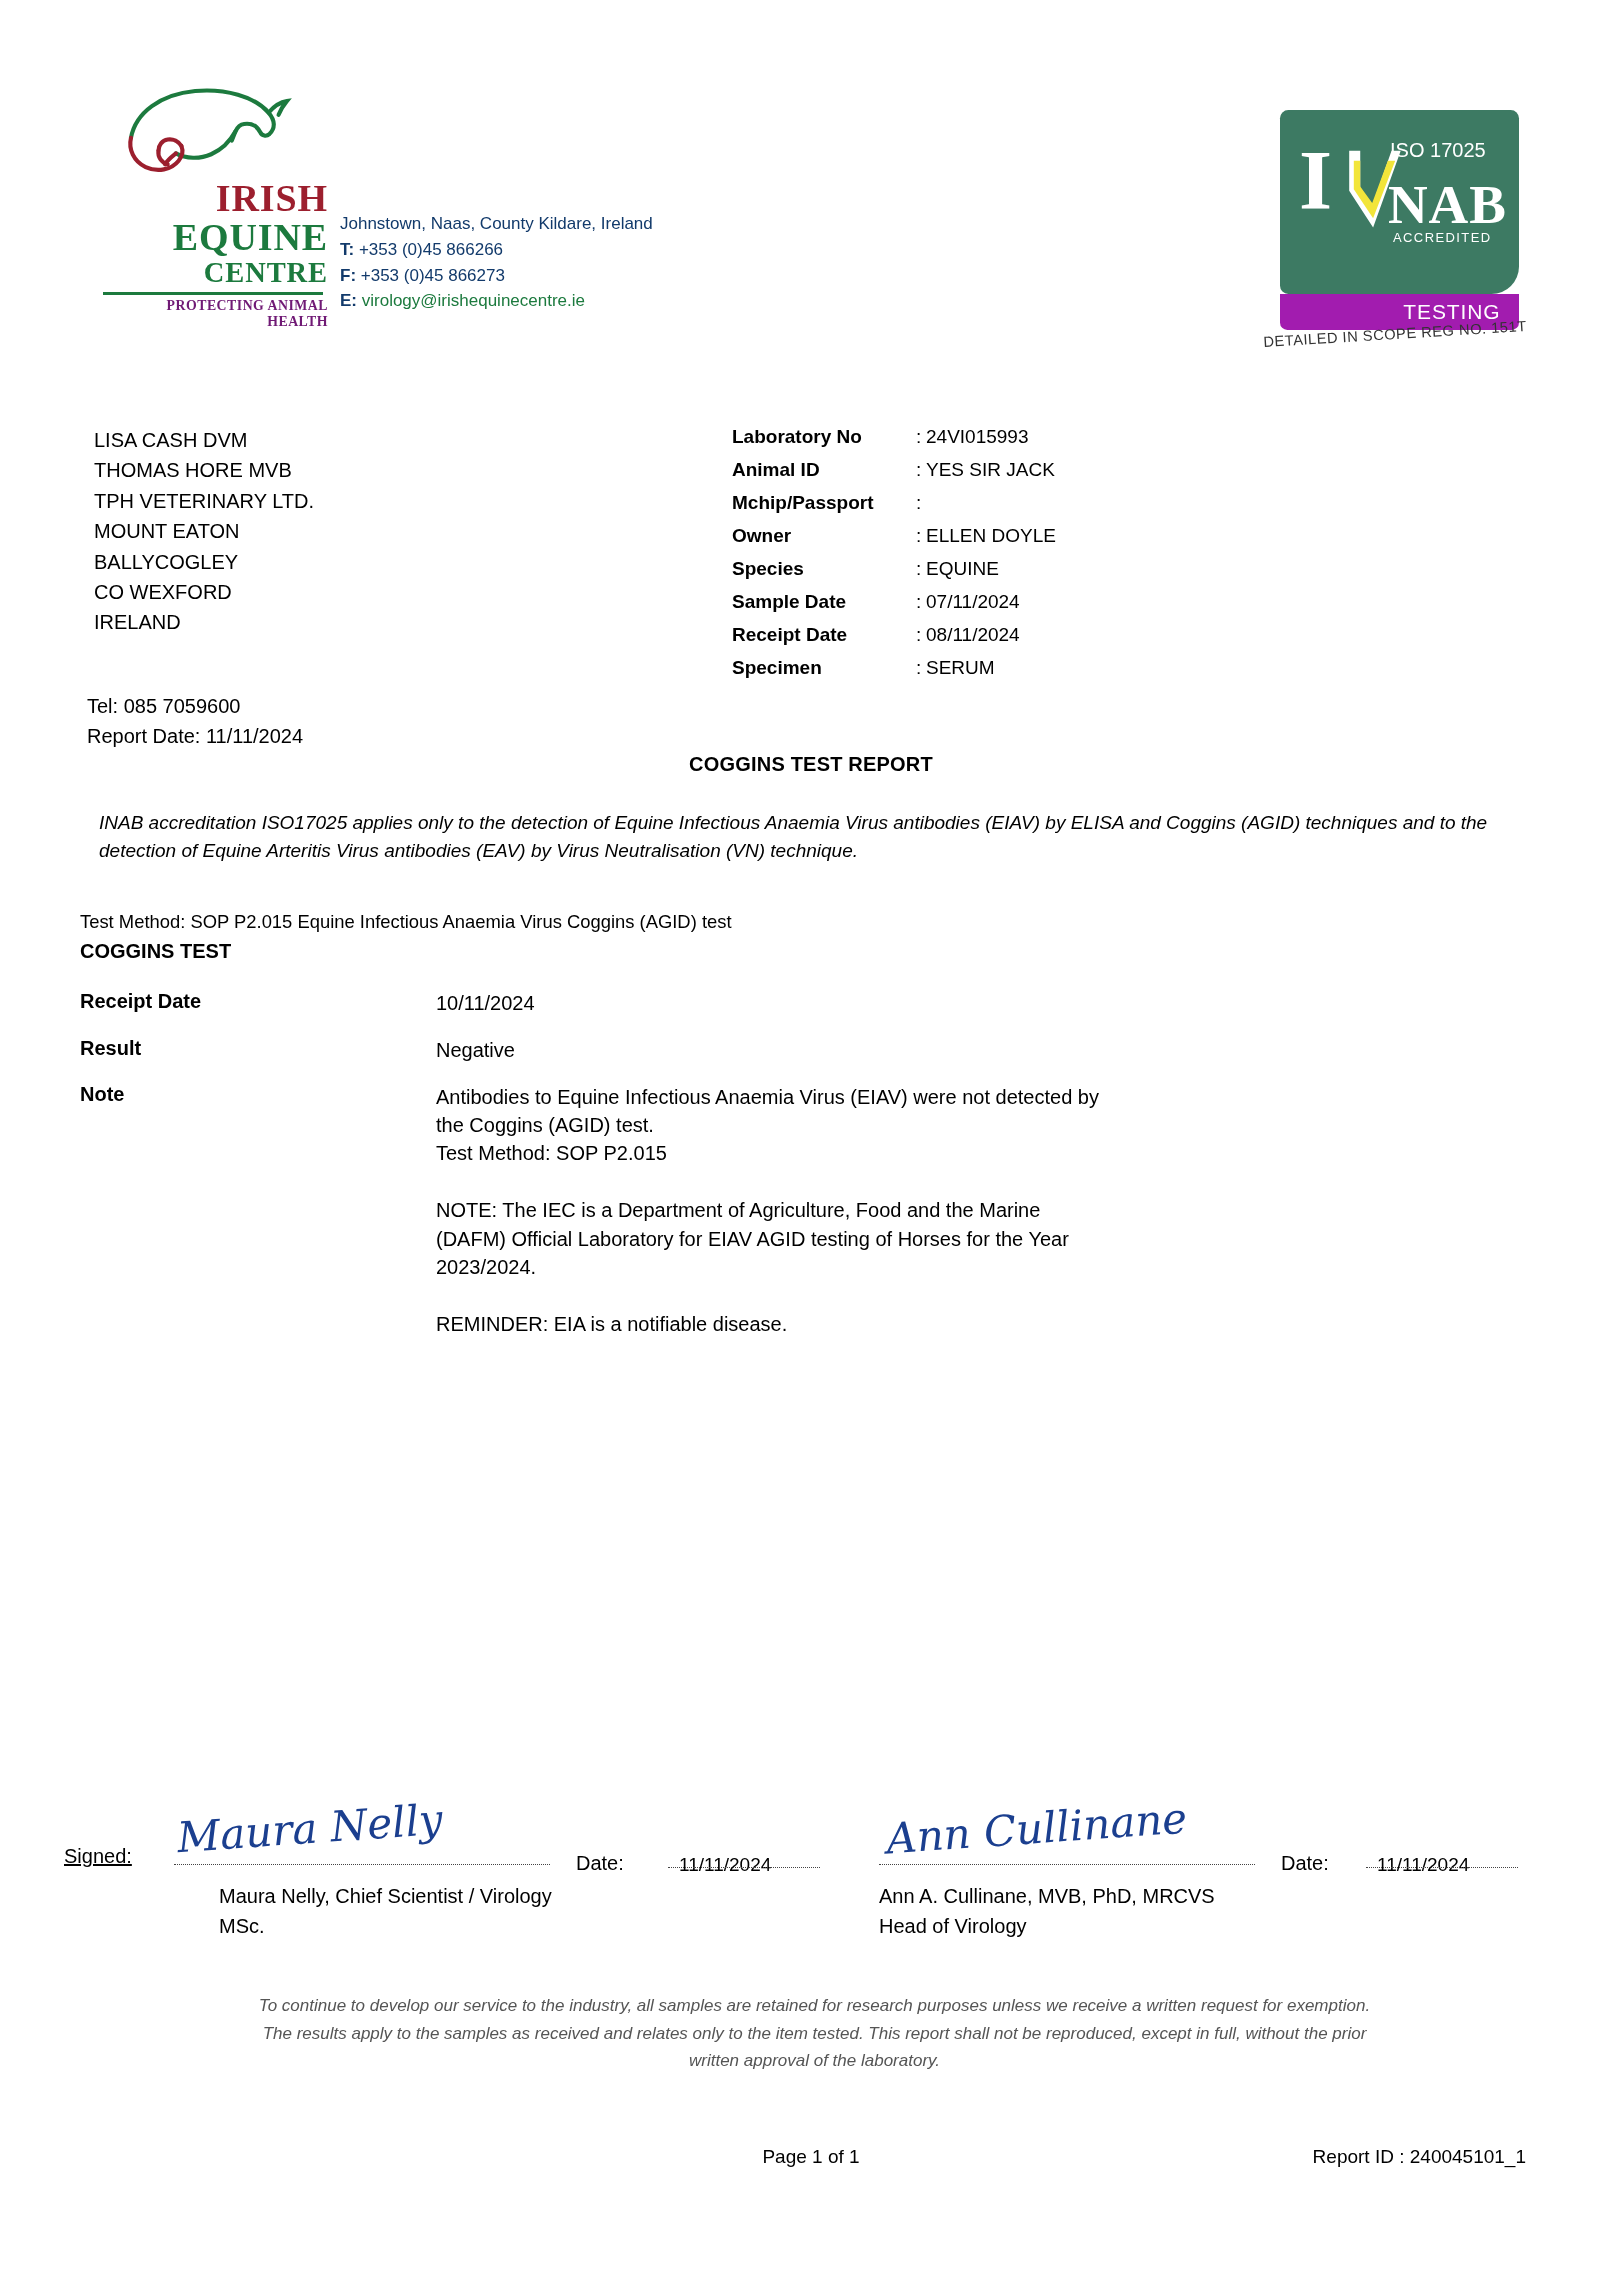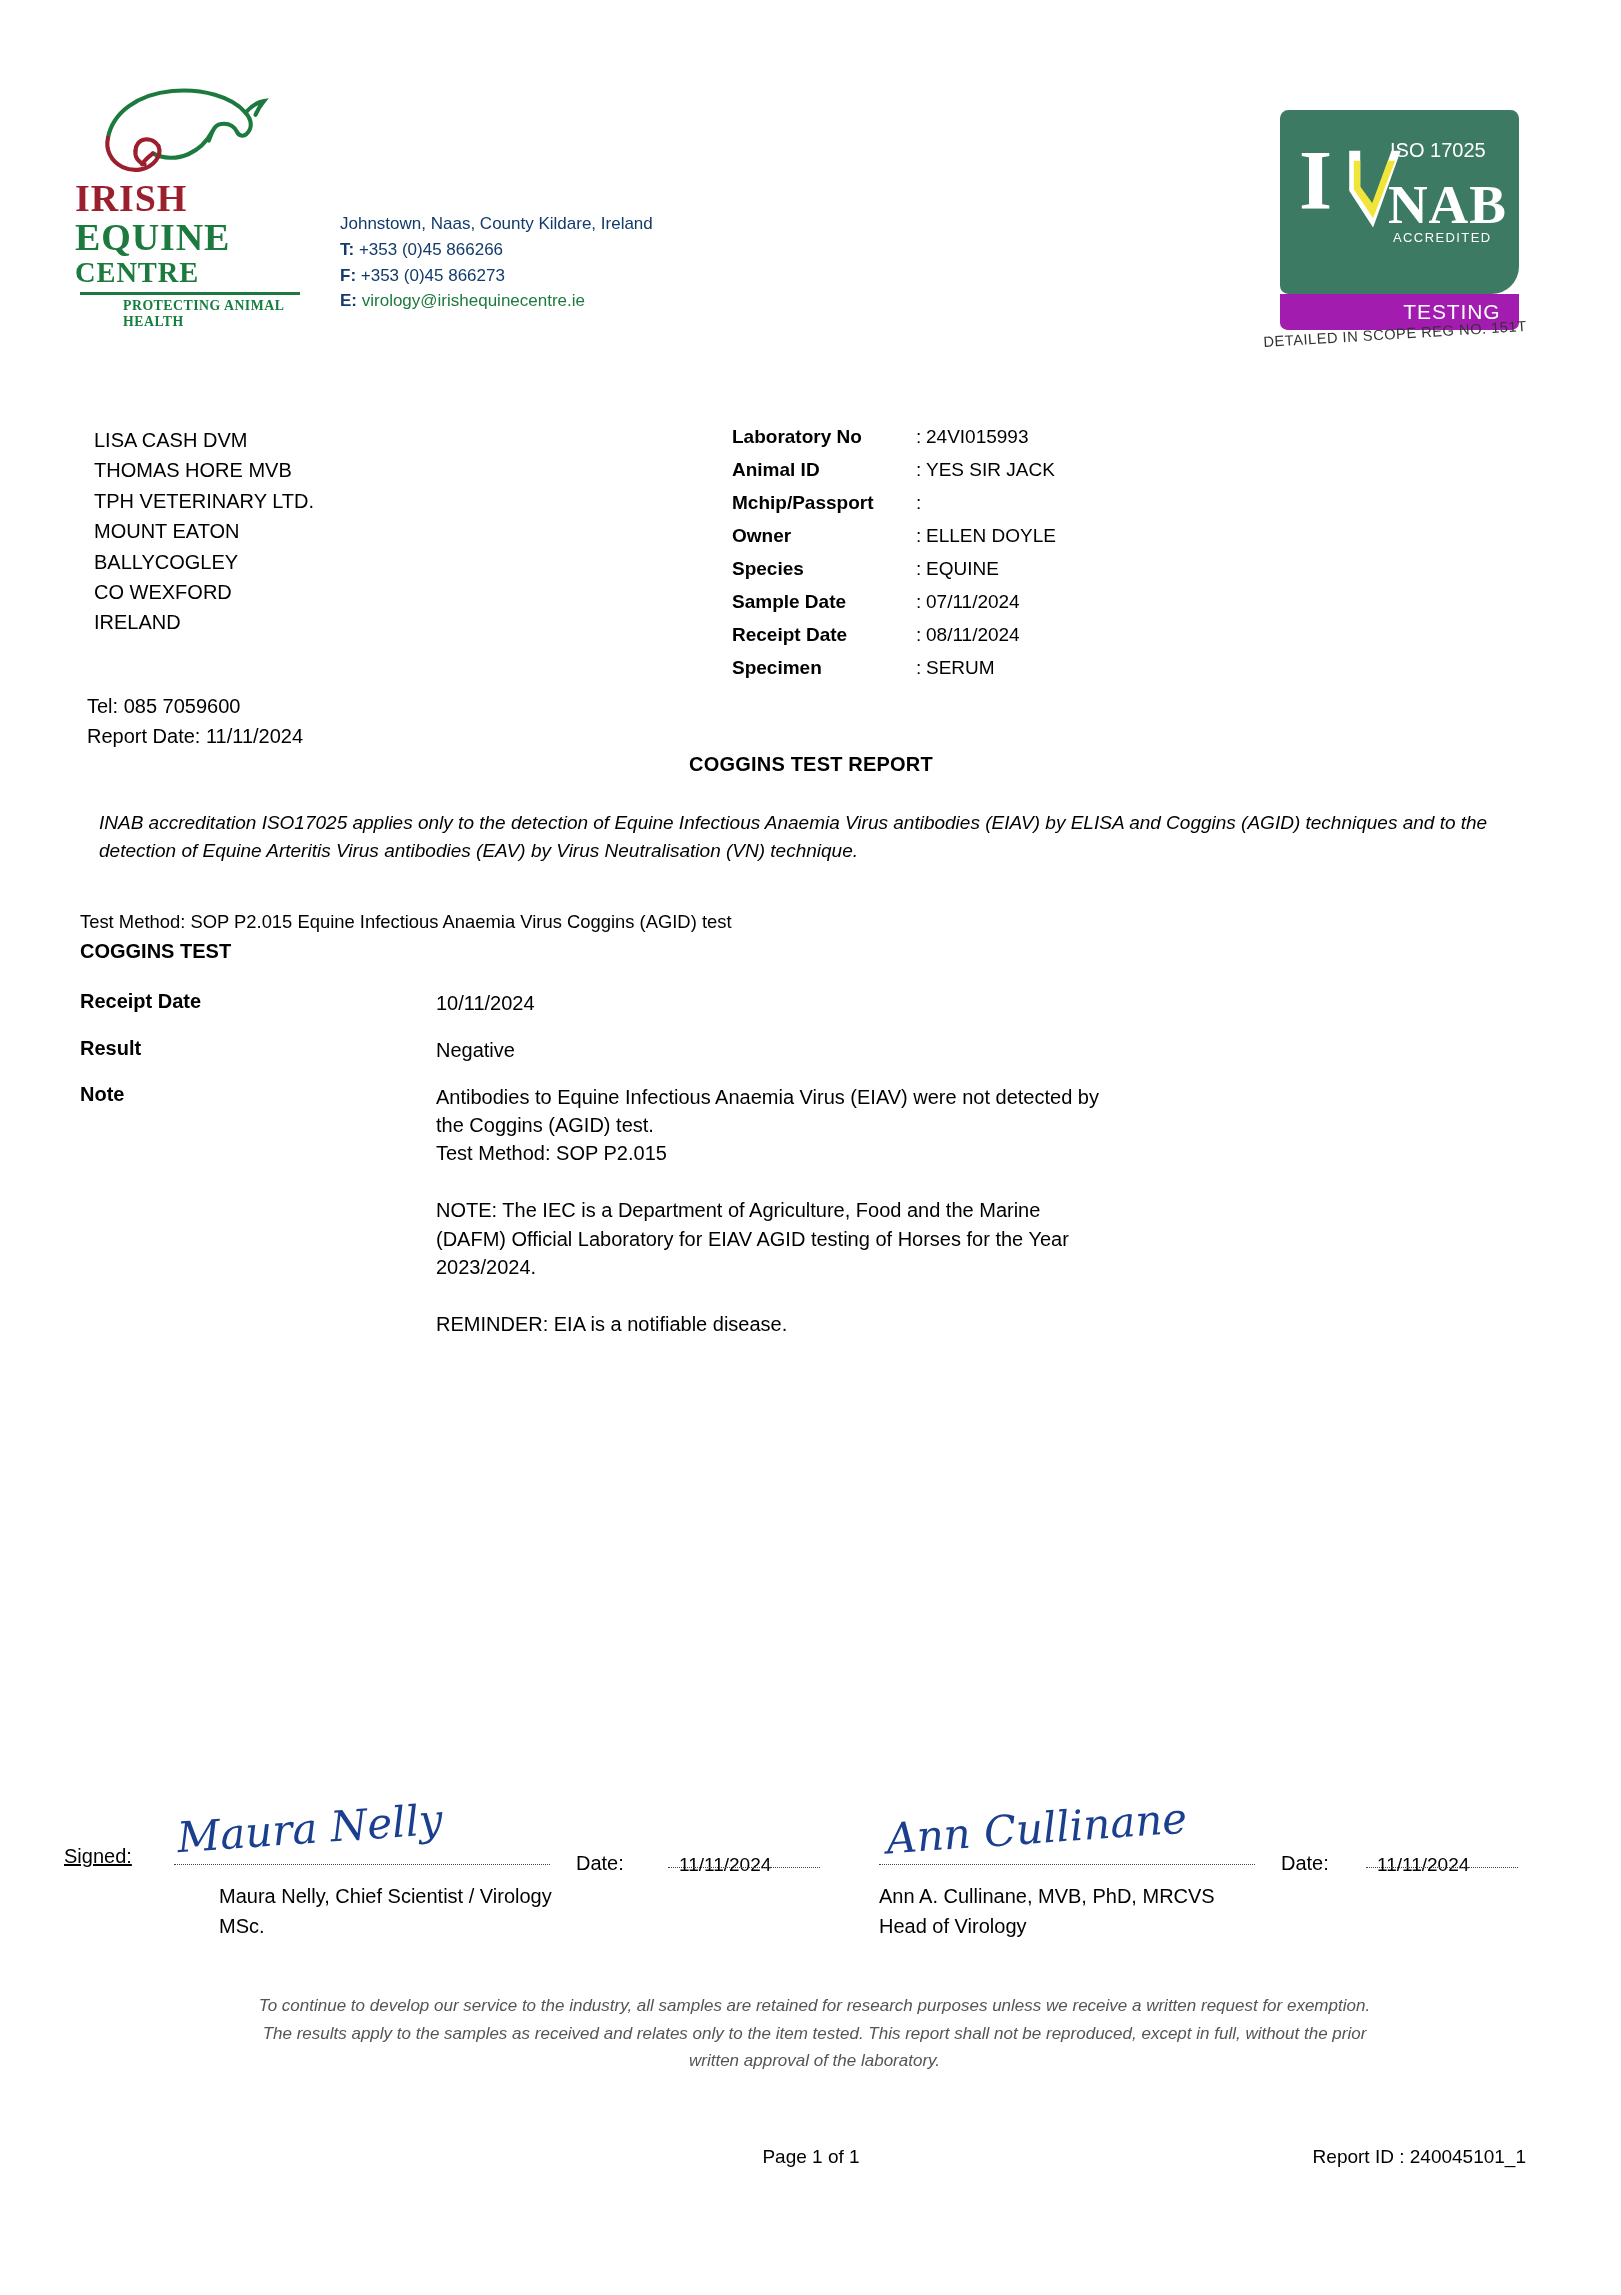--- a/index.html
+++ b/index.html
@@ -25,24 +25,24 @@
 
   
   .header {
     position: absolute;
     left: 0; top: 0;
     width: 1622px;
     height: 404px;
   }
   .logo-block {
     position: absolute;
-    left: 75px;
+    left: 98px;
     top: 69px;
     width: 230px;
-    text-align: left;
+    text-align: right;
   }
   .logo-horse {
     width: 193px;
     height: 110px;
     margin: 0 auto;
     position: relative;
   }
   .logo-text-irish {
     font-family: "Liberation Serif", serif;
     font-weight: bold;
@@ -69,21 +69,21 @@
   }
   .logo-rule {
     width: 220px;
     height: 2.3px;
     background: #1c7a3e;
     margin: 4.6px auto 3.7px auto;
   }
   .logo-tag {
     font-family: "Liberation Serif", serif;
     font-weight: bold;
-    color: #15803d;
+    color: #701a75;
     font-size: 13.8px;
     letter-spacing: 0.5px;
     margin-left: 48px;
   }
 
   .contact-block {
     position: absolute;
     left: 340px;
     top: 211px;
     font-size: 17px;

